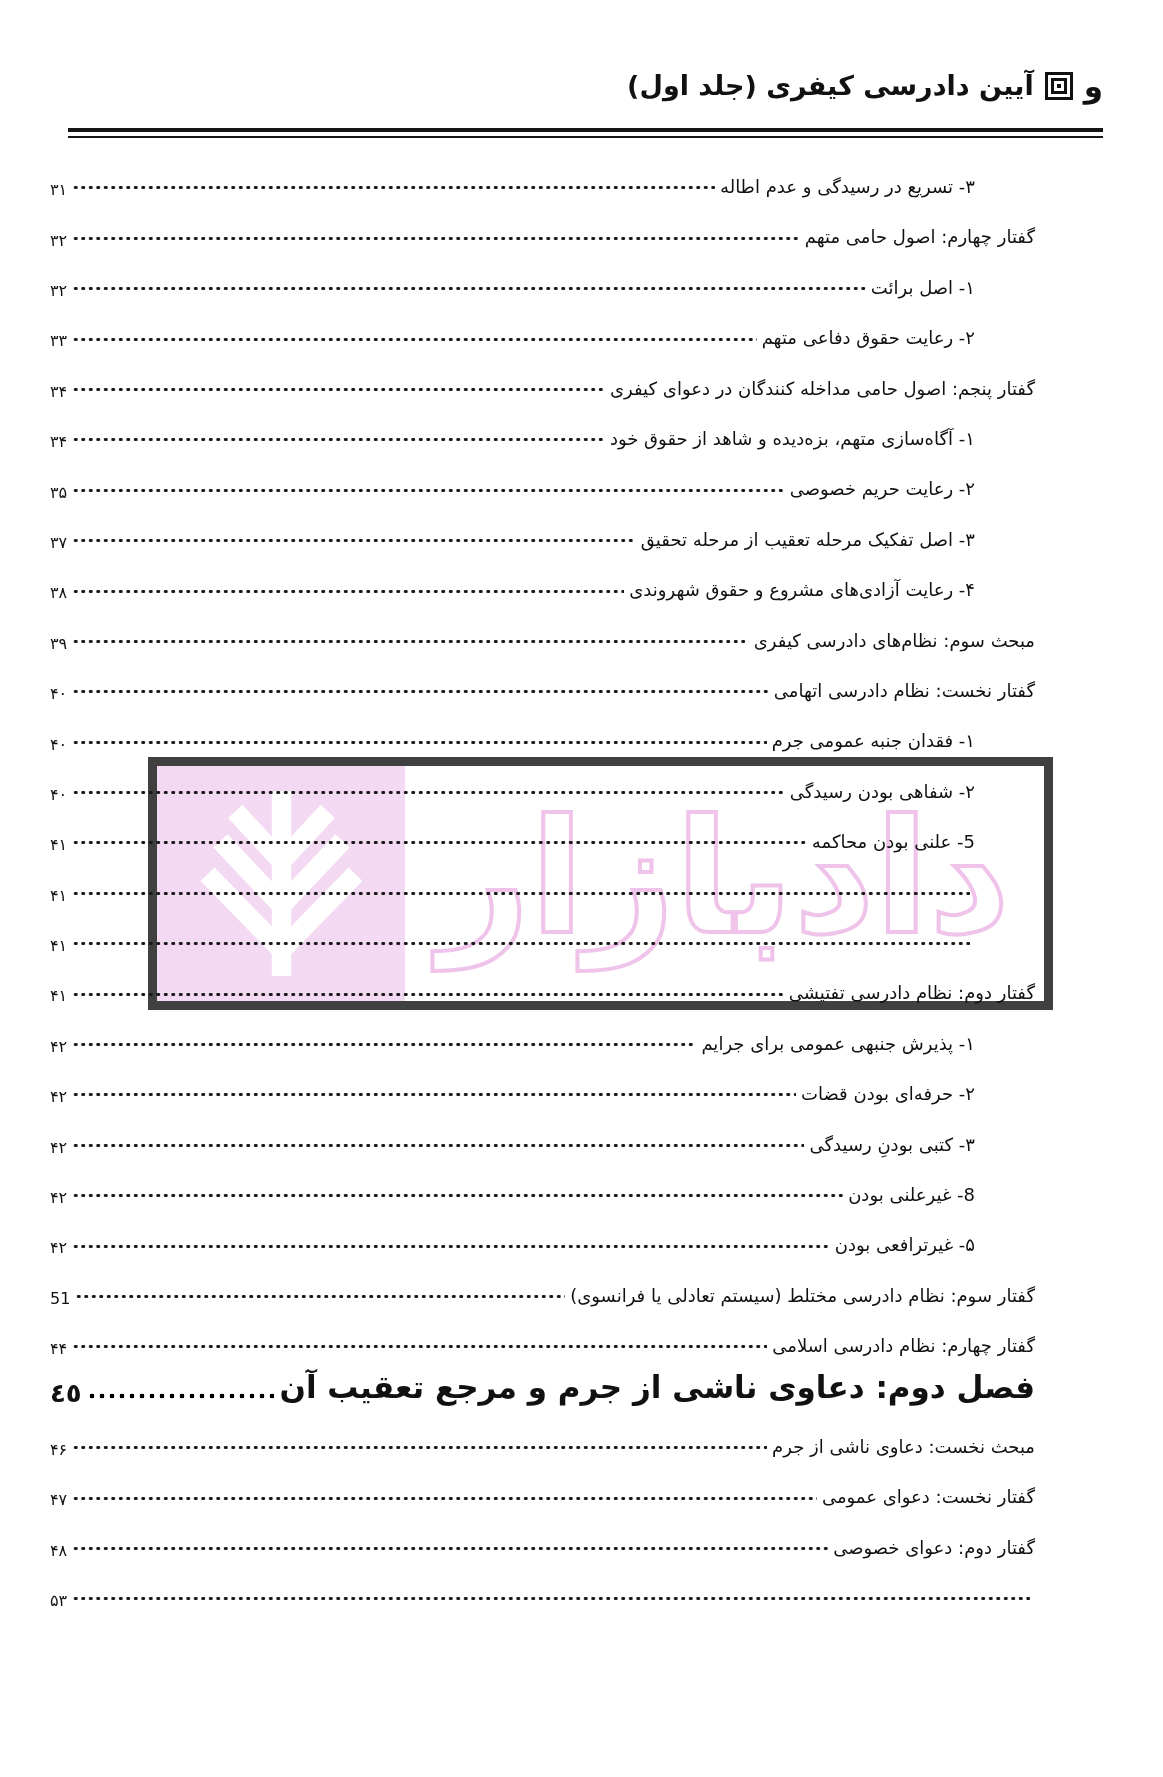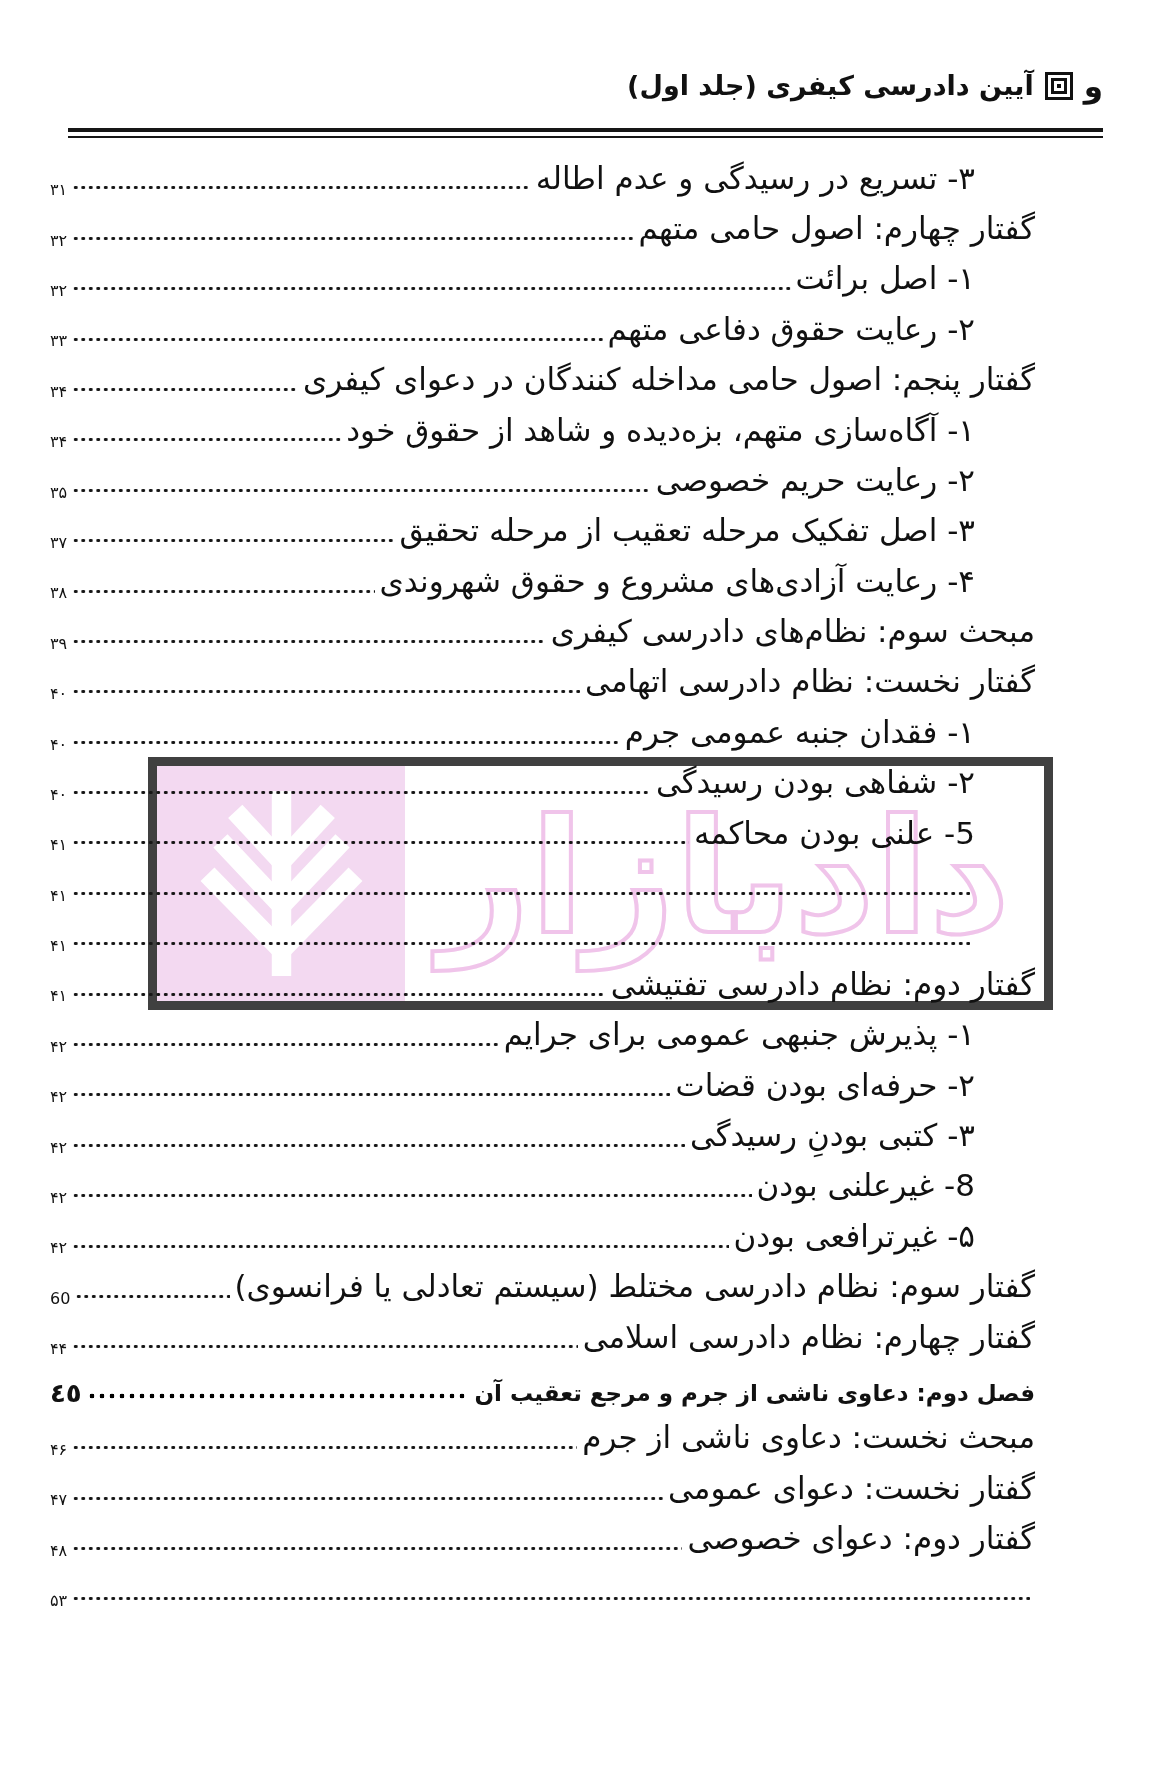--- a/index.html
+++ b/index.html
@@ -39,32 +39,32 @@
   }
   
   .toc{
     position:absolute;top:149px;left:50px;width:985px;z-index:1;
   }
   .row{
     height:50.4px;display:flex;direction:rtl;align-items:flex-end;
     box-sizing:border-box;
   }
   .row .t{
-    font-size:31px;line-height:1.35;white-space:nowrap;flex:0 0 auto;
+    font-size:18px;line-height:1.35;white-space:nowrap;flex:0 0 auto;
   }
   .row .dots{
     flex:1 1 auto;height:5px;margin:0 5px 9px 5px;
     background-image:radial-gradient(circle, #151515 1.6px, transparent 2px);
     background-size:7.5px 5px;background-repeat:repeat-x;background-position:left bottom;
   }
   .row .pg{
     font-size:16px;line-height:1.2;flex:0 0 auto;white-space:nowrap;
   }
   .row.sub{padding-right:60px;}
-  .row.chapter .t{font-size:23px;font-weight:bold;}
+  .row.chapter .t{font-size:31px;font-weight:bold;}
   .row.chapter .pg{font-size:26px;font-weight:bold;}
   .row.chapter .dots{
     height:6px;margin-bottom:10px;
     background-image:radial-gradient(circle, #000 2.2px, transparent 2.6px);
     background-size:10px 6px;
   }
 </style>
 </head>
 <body>
 
@@ -201,21 +201,21 @@
       <span class="pg">۴۲</span>
     </div>
     <div class="row sub">
       <span class="t">۵- غیرترافعی بودن</span>
       <span class="dots"></span>
       <span class="pg">۴۲</span>
     </div>
     <div class="row section">
       <span class="t">گفتار سوم: نظام دادرسی مختلط (سیستم تعادلی یا فرانسوی)</span>
       <span class="dots"></span>
-      <span class="pg">60</span>
+      <span class="pg">51</span>
     </div>
     <div class="row section">
       <span class="t">گفتار چهارم: نظام دادرسی اسلامی</span>
       <span class="dots"></span>
       <span class="pg">۴۴</span>
     </div>
     <div class="row chapter">
       <span class="t">فصل دوم: دعاوی ناشی از جرم و مرجع تعقیب آن</span>
       <span class="dots"></span>
       <span class="pg">٤٥</span>

